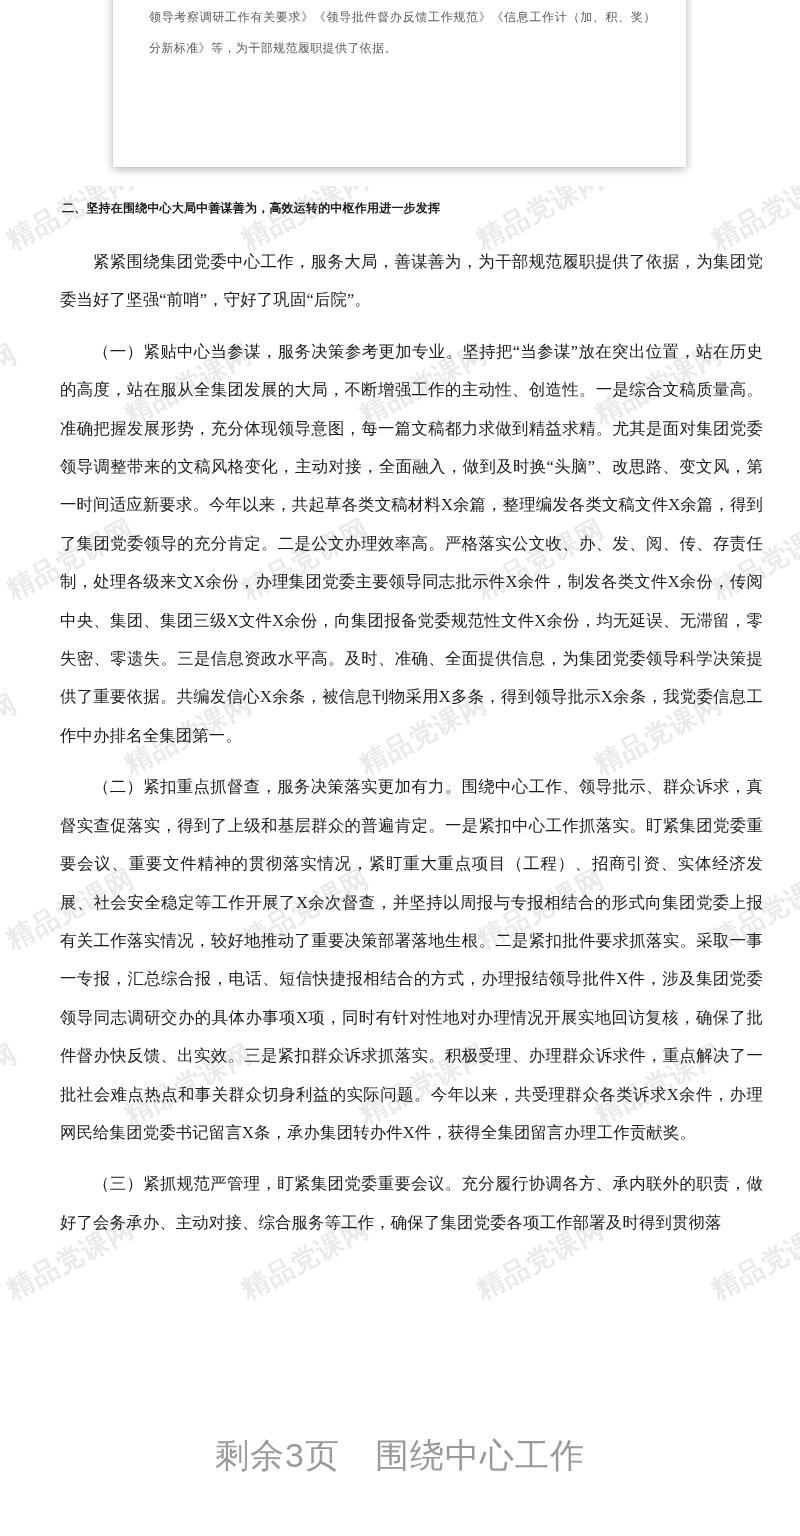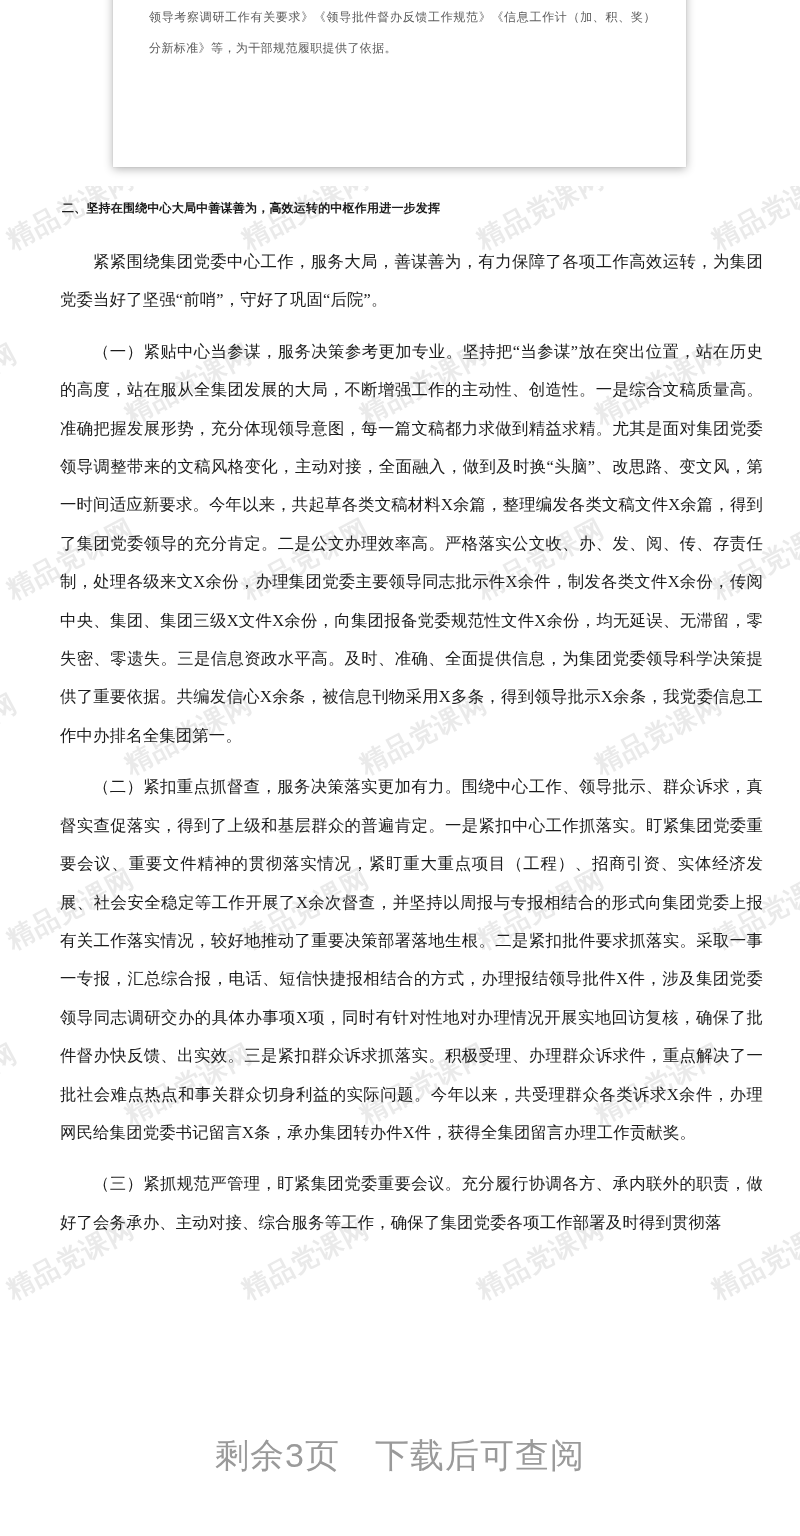--- a/index.html
+++ b/index.html
@@ -175,27 +175,27 @@
       <span class="wm" style="left: 235px; top: 1090px;">精品党课网</span>
       <span class="wm" style="left: 470px; top: 1090px;">精品党课网</span>
       <span class="wm" style="left: 705px; top: 1090px;">精品党课网</span>
     </div>
 
   <div id="content">
     <div class="col">
 
       <h2 class="section-heading">二、坚持在围绕中心大局中善谋善为，高效运转的中枢作用进一步发挥</h2>
 
-      <p class="para spaced">紧紧围绕集团党委中心工作，服务大局，善谋善为，有力保障了各项工作高效运转，为集团党委当好了坚强“前哨”，守好了巩固“后院”。</p>
+      <p class="para spaced">紧紧围绕集团党委中心工作，服务大局，善谋善为，为干部规范履职提供了依据，为集团党委当好了坚强“前哨”，守好了巩固“后院”。</p>
 
       <p class="para spaced"><b>（一）紧贴中心当参谋，服务决策参考更加专业。</b><span>坚持把“当参谋”放在突出位置，站在历史的高度，站在服从全集团发展的大局，不断增强工作的主动性、创造性。一是综合文稿质量高。准确把握发展形势，充分体现领导意图，每一篇文稿都力求做到精益求精。尤其是面对集团党委领导调整带来的文稿风格变化，主动对接，全面融入，做到及时换“头脑”、改思路、变文风，第一时间适应新要求。今年以来，共起草各类文稿材料X余篇，整理编发各类文稿文件X余篇，得到了集团党委领导的充分肯定。二是公文办理效率高。严格落实公文收、办、发、阅、传、存责任制，处理各级来文X余份，办理集团党委主要领导同志批示件X余件，制发各类文件X余份，传阅中央、集团、集团三级X文件X余份，向集团报备党委规范性文件X余份，均无延误、无滞留，零失密、零遗失。三是信息资政水平高。及时、准确、全面提供信息，为集团党委领导科学决策提供了重要依据。共编发信心X余条，被信息刊物采用X多条，得到领导批示X余条，我党委信息工作中办排名全集团第一。</span></p>
 
       <p class="para spaced"><b>（二）紧扣重点抓督查，服务决策落实更加有力。</b><span>围绕中心工作、领导批示、群众诉求，真督实查促落实，得到了上级和基层群众的普遍肯定。一是紧扣中心工作抓落实。盯紧集团党委重要会议、重要文件精神的贯彻落实情况，紧盯重大重点项目（工程）、招商引资、实体经济发展、社会安全稳定等工作开展了X余次督查，并坚持以周报与专报相结合的形式向集团党委上报有关工作落实情况，较好地推动了重要决策部署落地生根。二是紧扣批件要求抓落实。采取一事一专报，汇总综合报，电话、短信快捷报相结合的方式，办理报结领导批件X件，涉及集团党委领导同志调研交办的具体办事项X项，同时有针对性地对办理情况开展实地回访复核，确保了批件督办快反馈、出实效。三是紧扣群众诉求抓落实。积极受理、办理群众诉求件，重点解决了一批社会难点热点和事关群众切身利益的实际问题。今年以来，共受理群众各类诉求X余件，办理网民给集团党委书记留言X条，承办集团转办件X件，获得全集团留言办理工作贡献奖。</span></p>
 
       <p class="para spaced"><b>（三）紧抓规范严管理，盯紧集团党委重要会议。</b><span>充分履行协调各方、承内联外的职责，做好了会务承办、主动对接、综合服务等工作，确保了集团党委各项工作部署及时得到贯彻落</span></p>
 
     </div>
   </div>
 </div>
 
 <div id="paywall">
-  <div id="paywall-text">剩余3页　下载后可查阅</div>
+  <div id="paywall-text">剩余3页　围绕中心工作</div>
 </div>
 
 </body></html>

